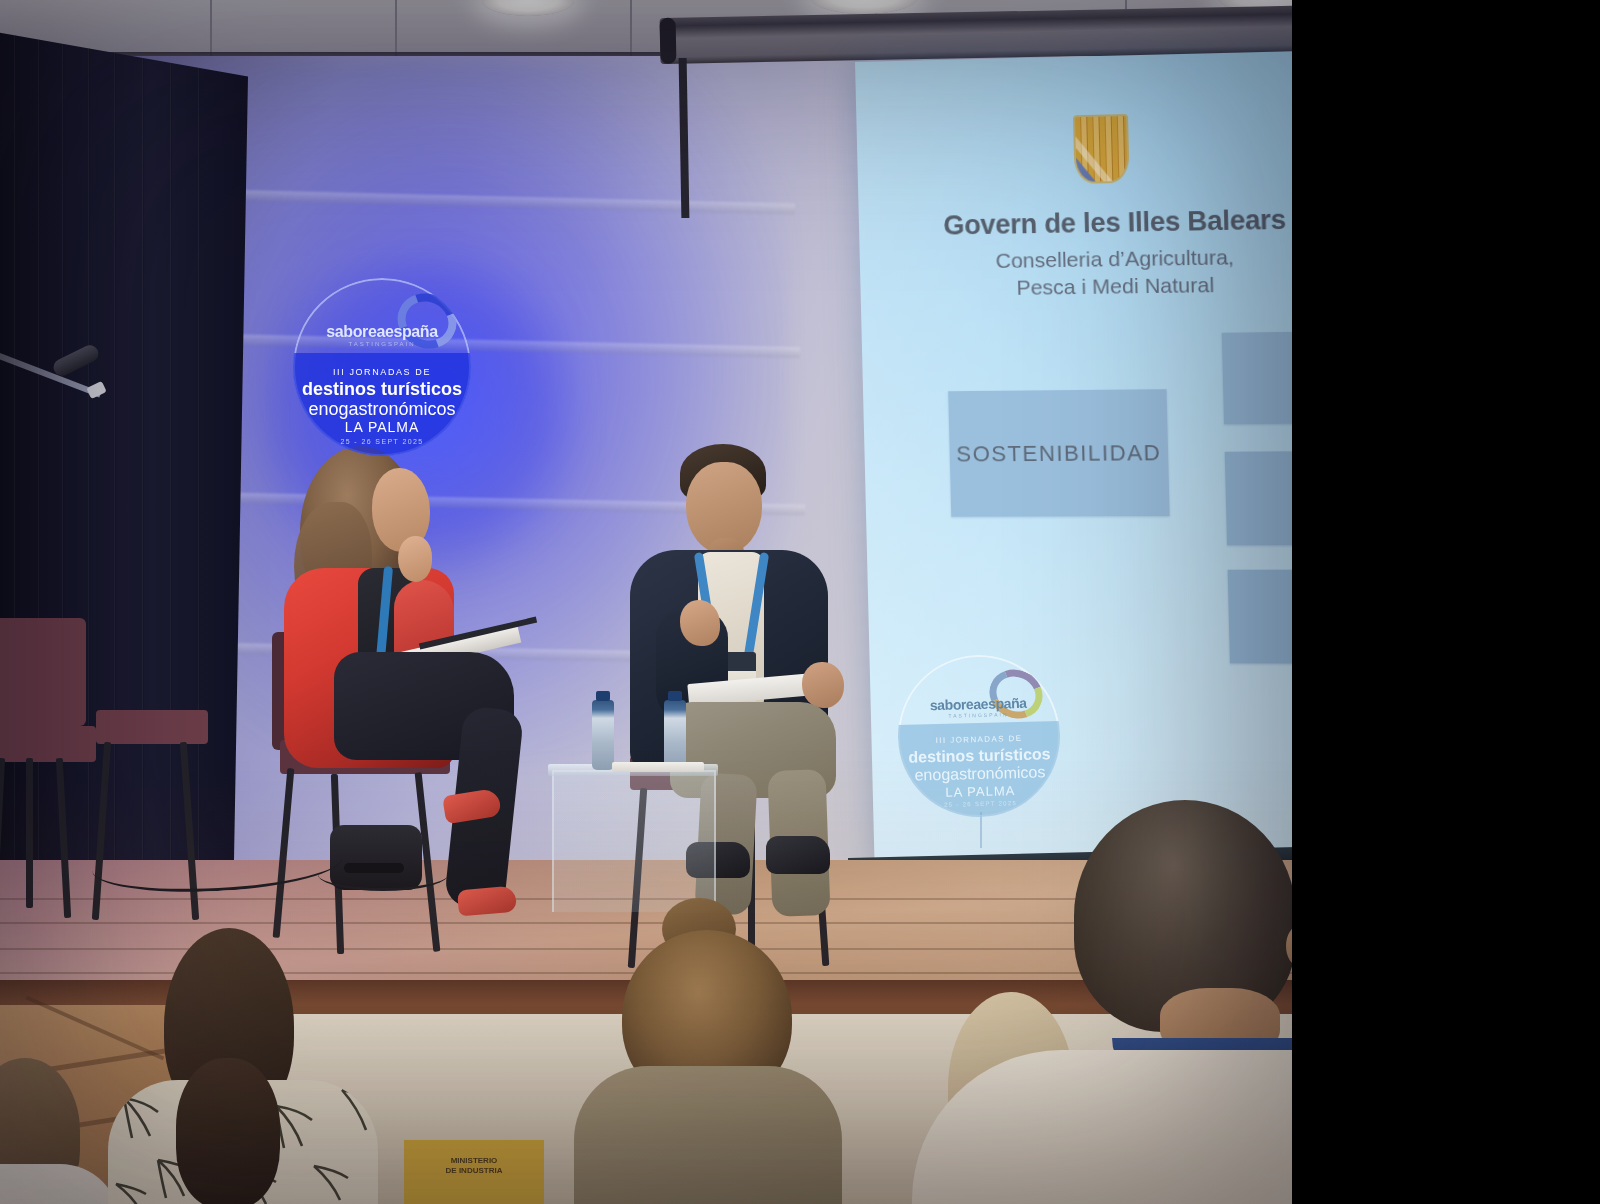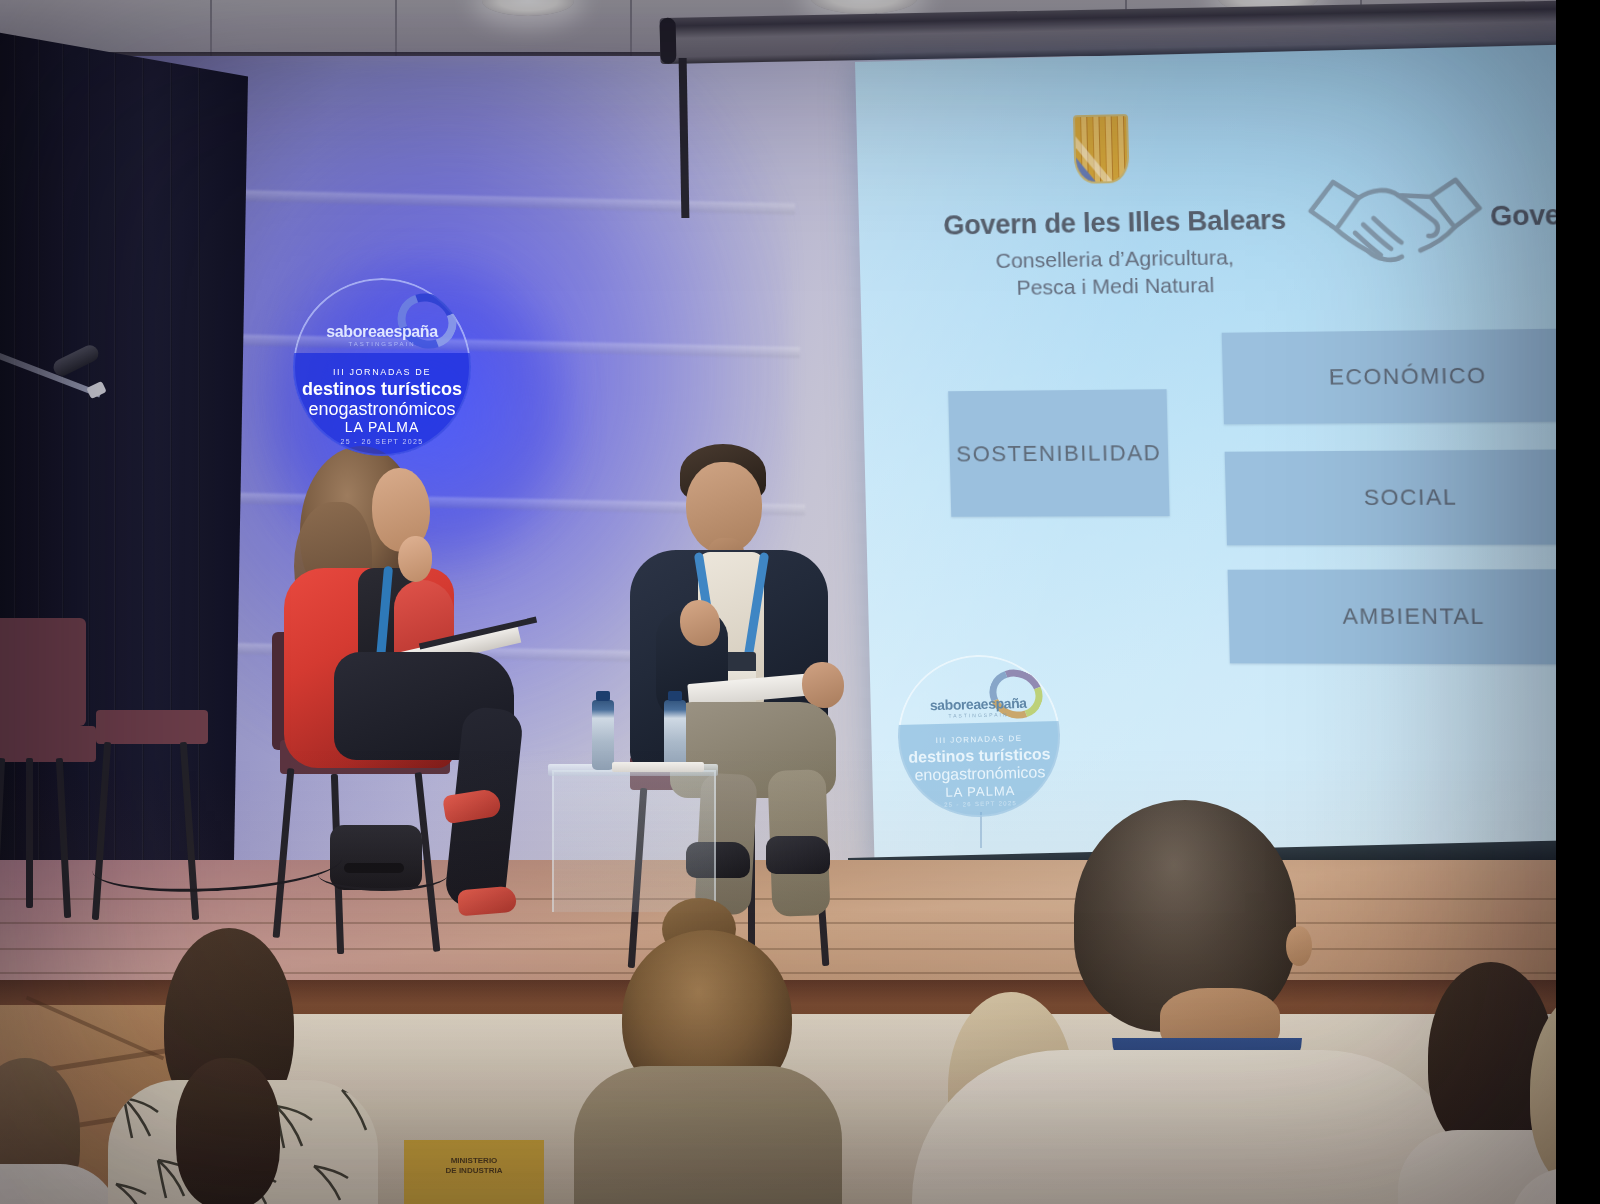--- a/index.html
+++ b/index.html
@@ -1,18 +1,18 @@
 <!DOCTYPE html>
 <html><head>
 <meta charset="utf-8">
 <title>Conference Photo</title>
 <style>
   html,body{margin:0;padding:0;background:#000;}
   body{font-family:"Liberation Sans", sans-serif;}
-  #scene{position:relative;width:1556px;height:1204px;overflow:hidden;background:#2a2730;}
+  #scene{position:relative;width:1292px;height:1204px;overflow:hidden;background:#2a2730;}
 
   
   .ceiling{position:absolute;left:0;top:0;width:1600px;height:60px;
     background:linear-gradient(180deg,#b9b6bd 0%,#a5a2ac 45%,#8e8b98 100%);}
   .ceil-tile{position:absolute;top:0;height:60px;border-right:2px solid #6e6b78;opacity:.7;}
   .ceil-light{position:absolute;border-radius:50%;
     background:radial-gradient(ellipse at center,#ffffff 0%,#f3f1ee 45%,#c9c6c8 75%,rgba(180,178,184,0) 100%);
     box-shadow:0 0 22px 10px rgba(255,255,255,.55);}
   .ceiling-shadow{position:absolute;left:0;top:52px;width:1600px;height:26px;
     background:linear-gradient(180deg,rgba(40,36,48,.85),rgba(40,36,48,0));}

